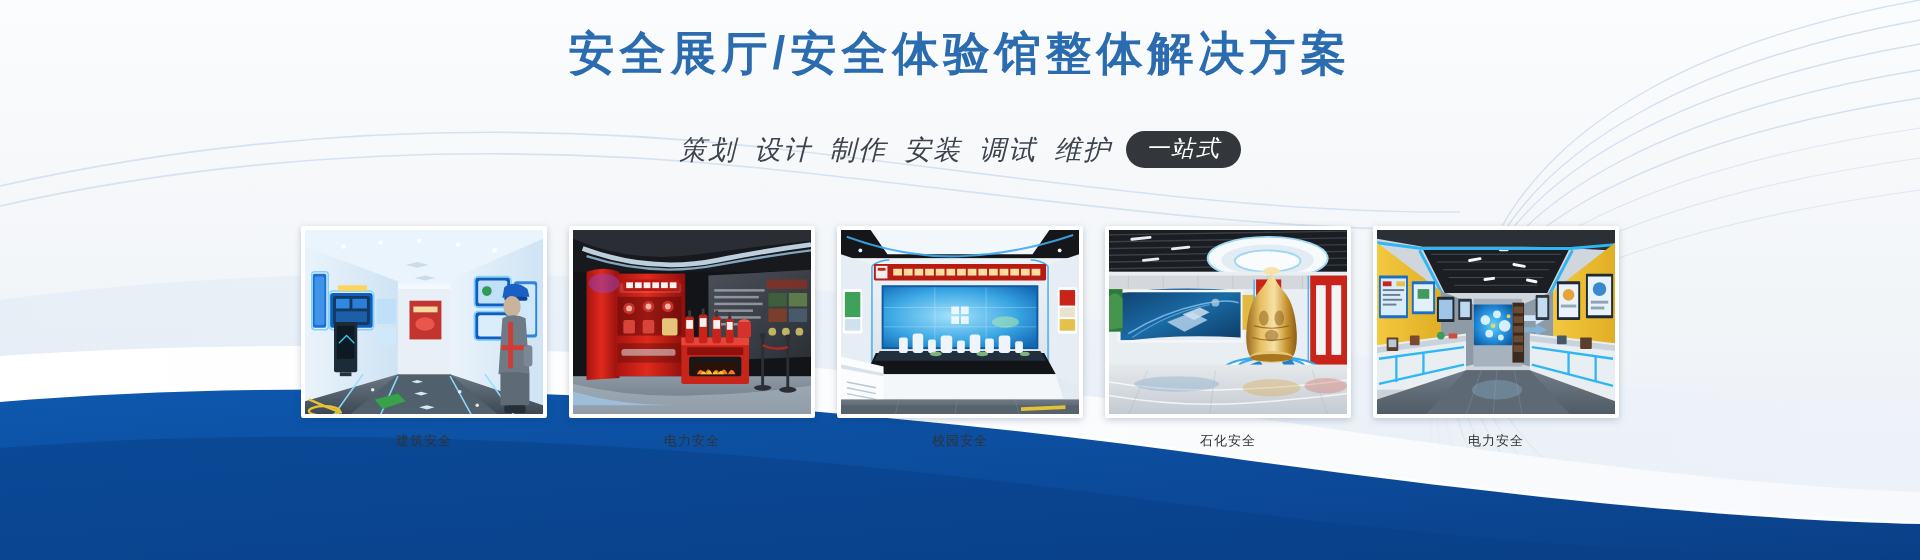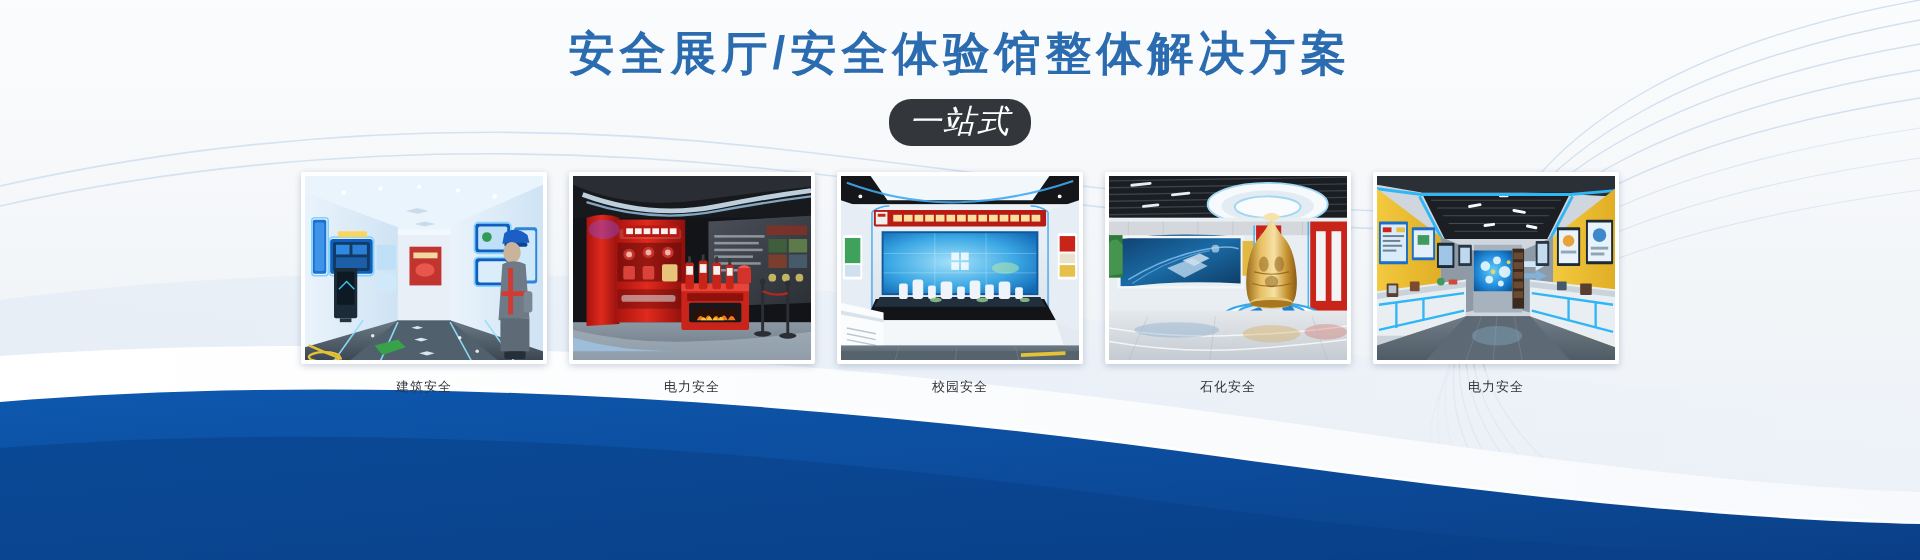--- a/index.html
+++ b/index.html
@@ -16,20 +16,21 @@
 
   
   .bg-layer { position:absolute; inset:0; pointer-events:none; }
   .bg-svg { position:absolute; inset:0; width:1920px; height:560px; display:block; }
 
   
   .content {
     position:absolute; inset:0;
     display:flex; flex-direction:column; align-items:center;
     padding-top:26px;
+    gap:32px;
   }
 
   .title {
     font-size:46px;
     font-weight:bold;
     color:#2b6cb0;
     letter-spacing:5px;
     line-height:1.2;
     white-space:nowrap;
     text-shadow:0 1px 0 rgba(255,255,255,.6);
@@ -46,21 +47,21 @@
     font-style:italic;
     color:#3d4450;
     letter-spacing:2px;
   }
   .subtitle-words span { display:inline-block; }
 
   .badge {
     display:inline-flex; align-items:center; justify-content:center;
     background:#33373b;
     color:#ffffff;
-    font-size:32px;
+    font-size:23px;
     font-style:italic;
     letter-spacing:2px;
     border-radius:22px;
     padding:5px 20px 7px 20px;
     line-height:1.1;
   }
 
   
   .strip {
     margin-top:26px;
@@ -145,20 +146,28 @@
 
       <path d="M0,400 C360,370 800,396 1230,456 C1520,496 1740,518 1920,522" fill="none" stroke="#ffffff" stroke-width="2" opacity=".85"></path>
     </svg>
   </div>
 
   <div class="content">
 
     <div class="title">安全展厅/安全体验馆整体解决方案</div>
 
     <div class="subtitle-row">
+      <div class="subtitle-words">
+        <span>策划</span>
+        <span>设计</span>
+        <span>制作</span>
+        <span>安装</span>
+        <span>调试</span>
+        <span>维护</span>
+      </div>
       <div class="badge">一站式</div>
     </div>
 
     <div class="strip">
 
       <div class="card">
         <div class="thumb">
           <svg viewBox="0 0 246 192" preserveAspectRatio="xMidYMid slice">
             <defs>
               <linearGradient id="c1floor" x1="0" y1="0" x2="0" y2="1">

